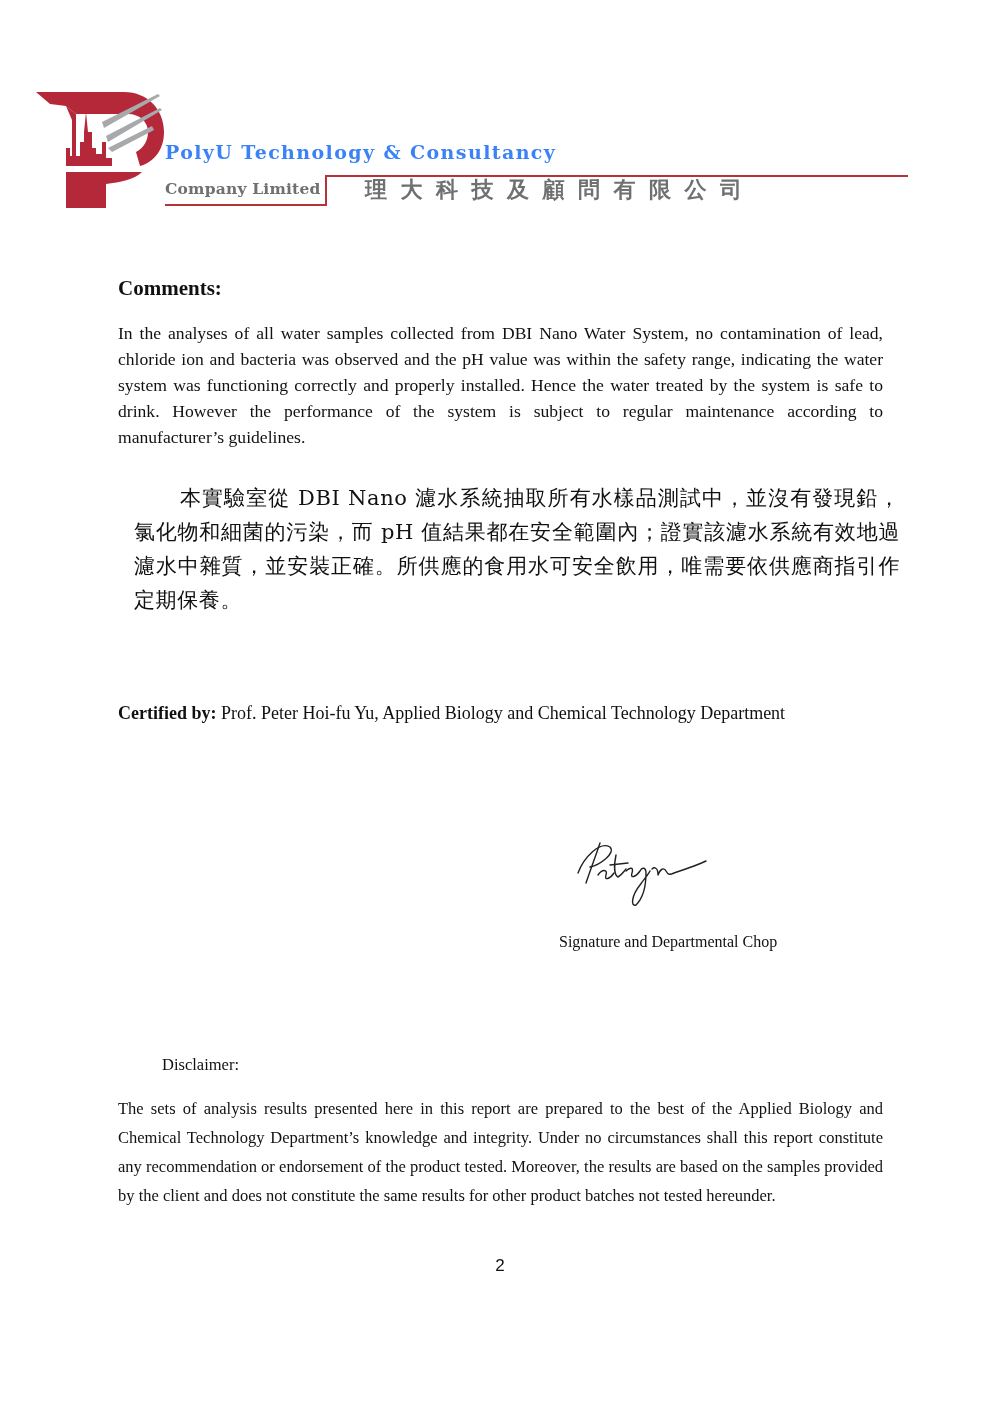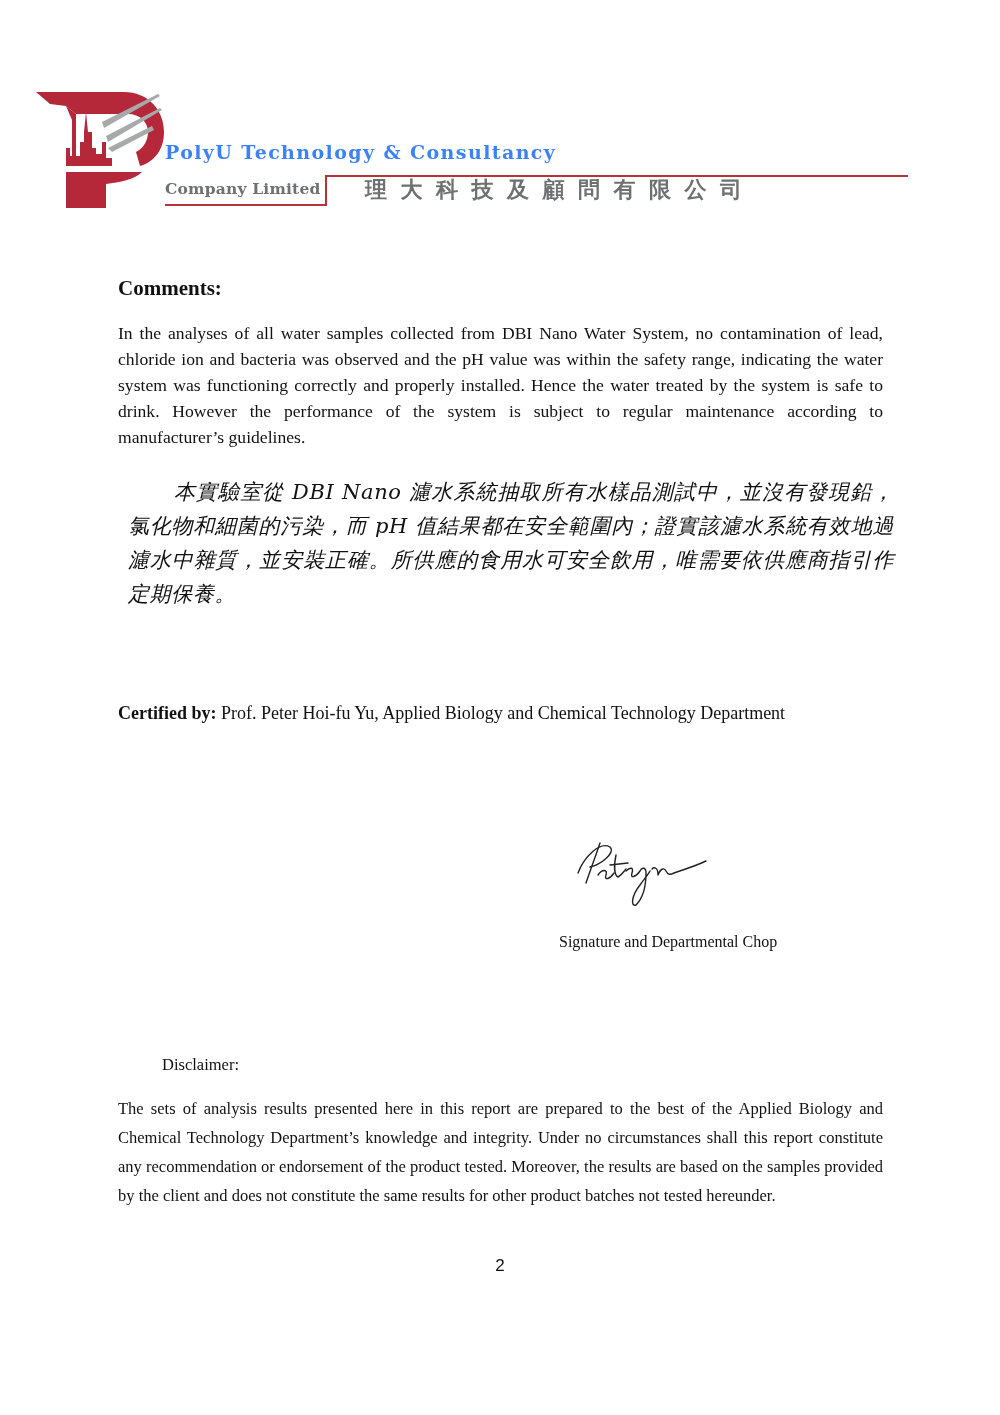--- a/index.html
+++ b/index.html
@@ -13,21 +13,21 @@
     .line-top { position: absolute; left: 325px; top: 175px; width: 583px; height: 2px; background: #b5343a; }
     .line-vert { position: absolute; left: 325px; top: 175px; width: 2px; height: 31px; background: #b5343a; }
     .line-bot { position: absolute; left: 165px; top: 204px; width: 162px; height: 2px; background: #b5343a; }
     .co-zh { position: absolute; left: 342px; top: 175px; font-family: "DejaVu Sans", sans-serif;
              font-weight: bold; font-size: 22px; letter-spacing: 13.5px; color: #6f7072; white-space: nowrap; margin-left: 23px; }
 
     .h-comments { position: absolute; left: 118px; top: 276px; font-weight: bold; font-size: 21px; margin: 0; }
     .p-en { position: absolute; left: 118px; top: 320px; width: 765px; font-size: 17.6px; line-height: 26px;
             text-align: justify; margin: 0; }
     .p-zh { position: absolute; left: 118px; top: 465px; width: 766px; font-family: "DejaVu Serif", serif;
-            font-size: 21px; line-height: 34px; text-align: justify; margin: 10px; text-indent: 46px; letter-spacing: 0.6px; font-style: italic; }
+            font-size: 21px; line-height: 34px; text-align: justify; margin: 16px; text-indent: 46px; letter-spacing: 0.6px; }
 
     .certified { position: absolute; left: 118px; top: 703px; font-size: 18px; white-space: nowrap; text-align: center; }
     .certified b { font-weight: bold; }
 
     .signature { position: absolute; left: 570px; top: 835px; width: 145px; height: 80px; }
     .sig-caption { position: absolute; left: 559px; top: 933px; font-size: 16px; white-space: nowrap; }
 
     .disc-label { position: absolute; left: 118px; top: 1055px; font-size: 16.5px; margin-left: 44px; }
     .disc-text { position: absolute; left: 118px; top: 1094px; width: 765px; font-size: 16.5px; line-height: 29px;
                  text-align: justify; margin: 0; }

